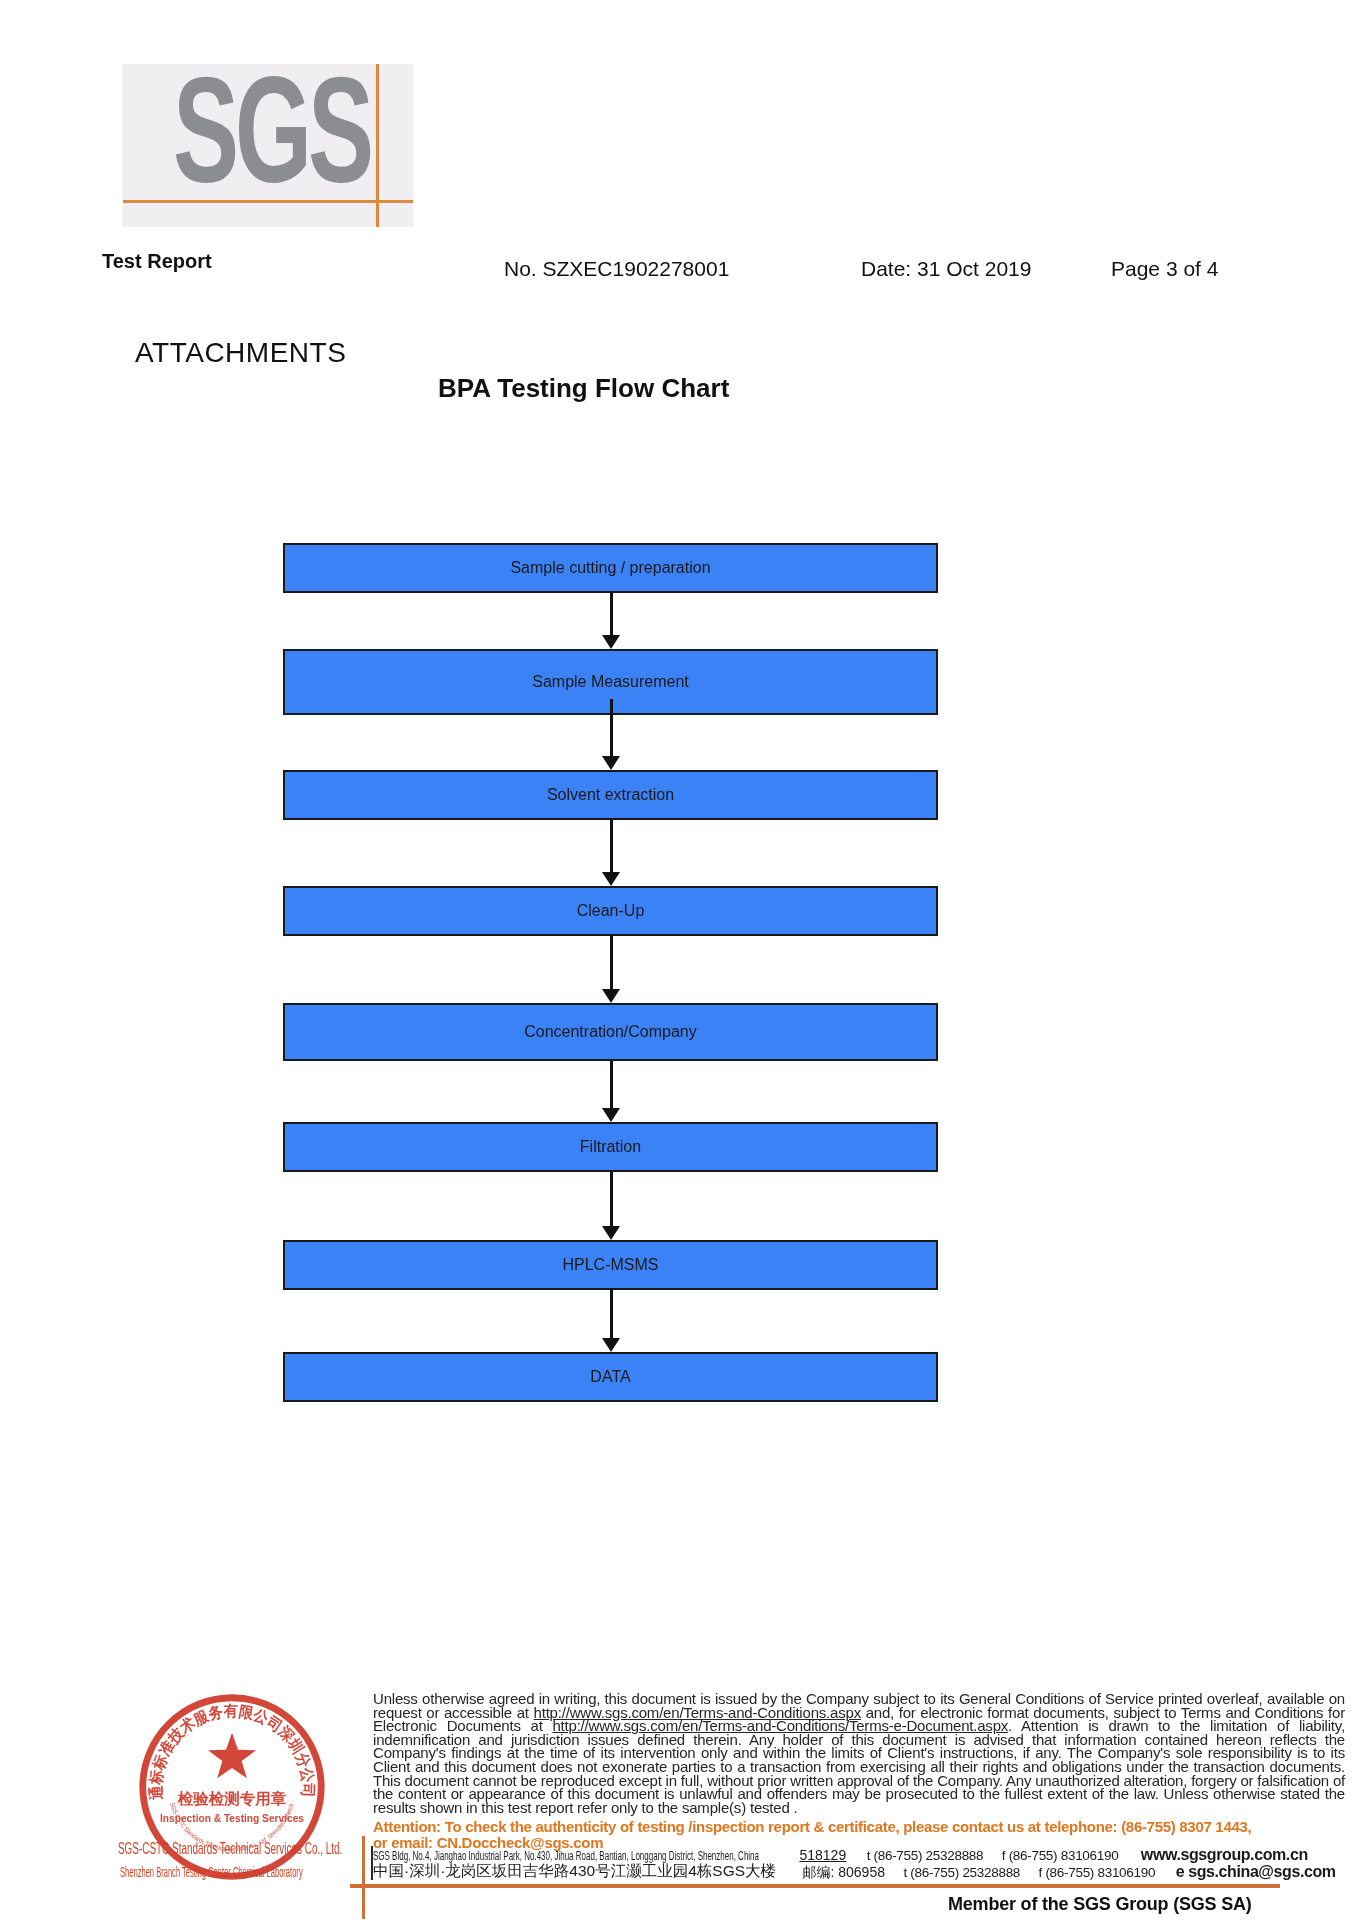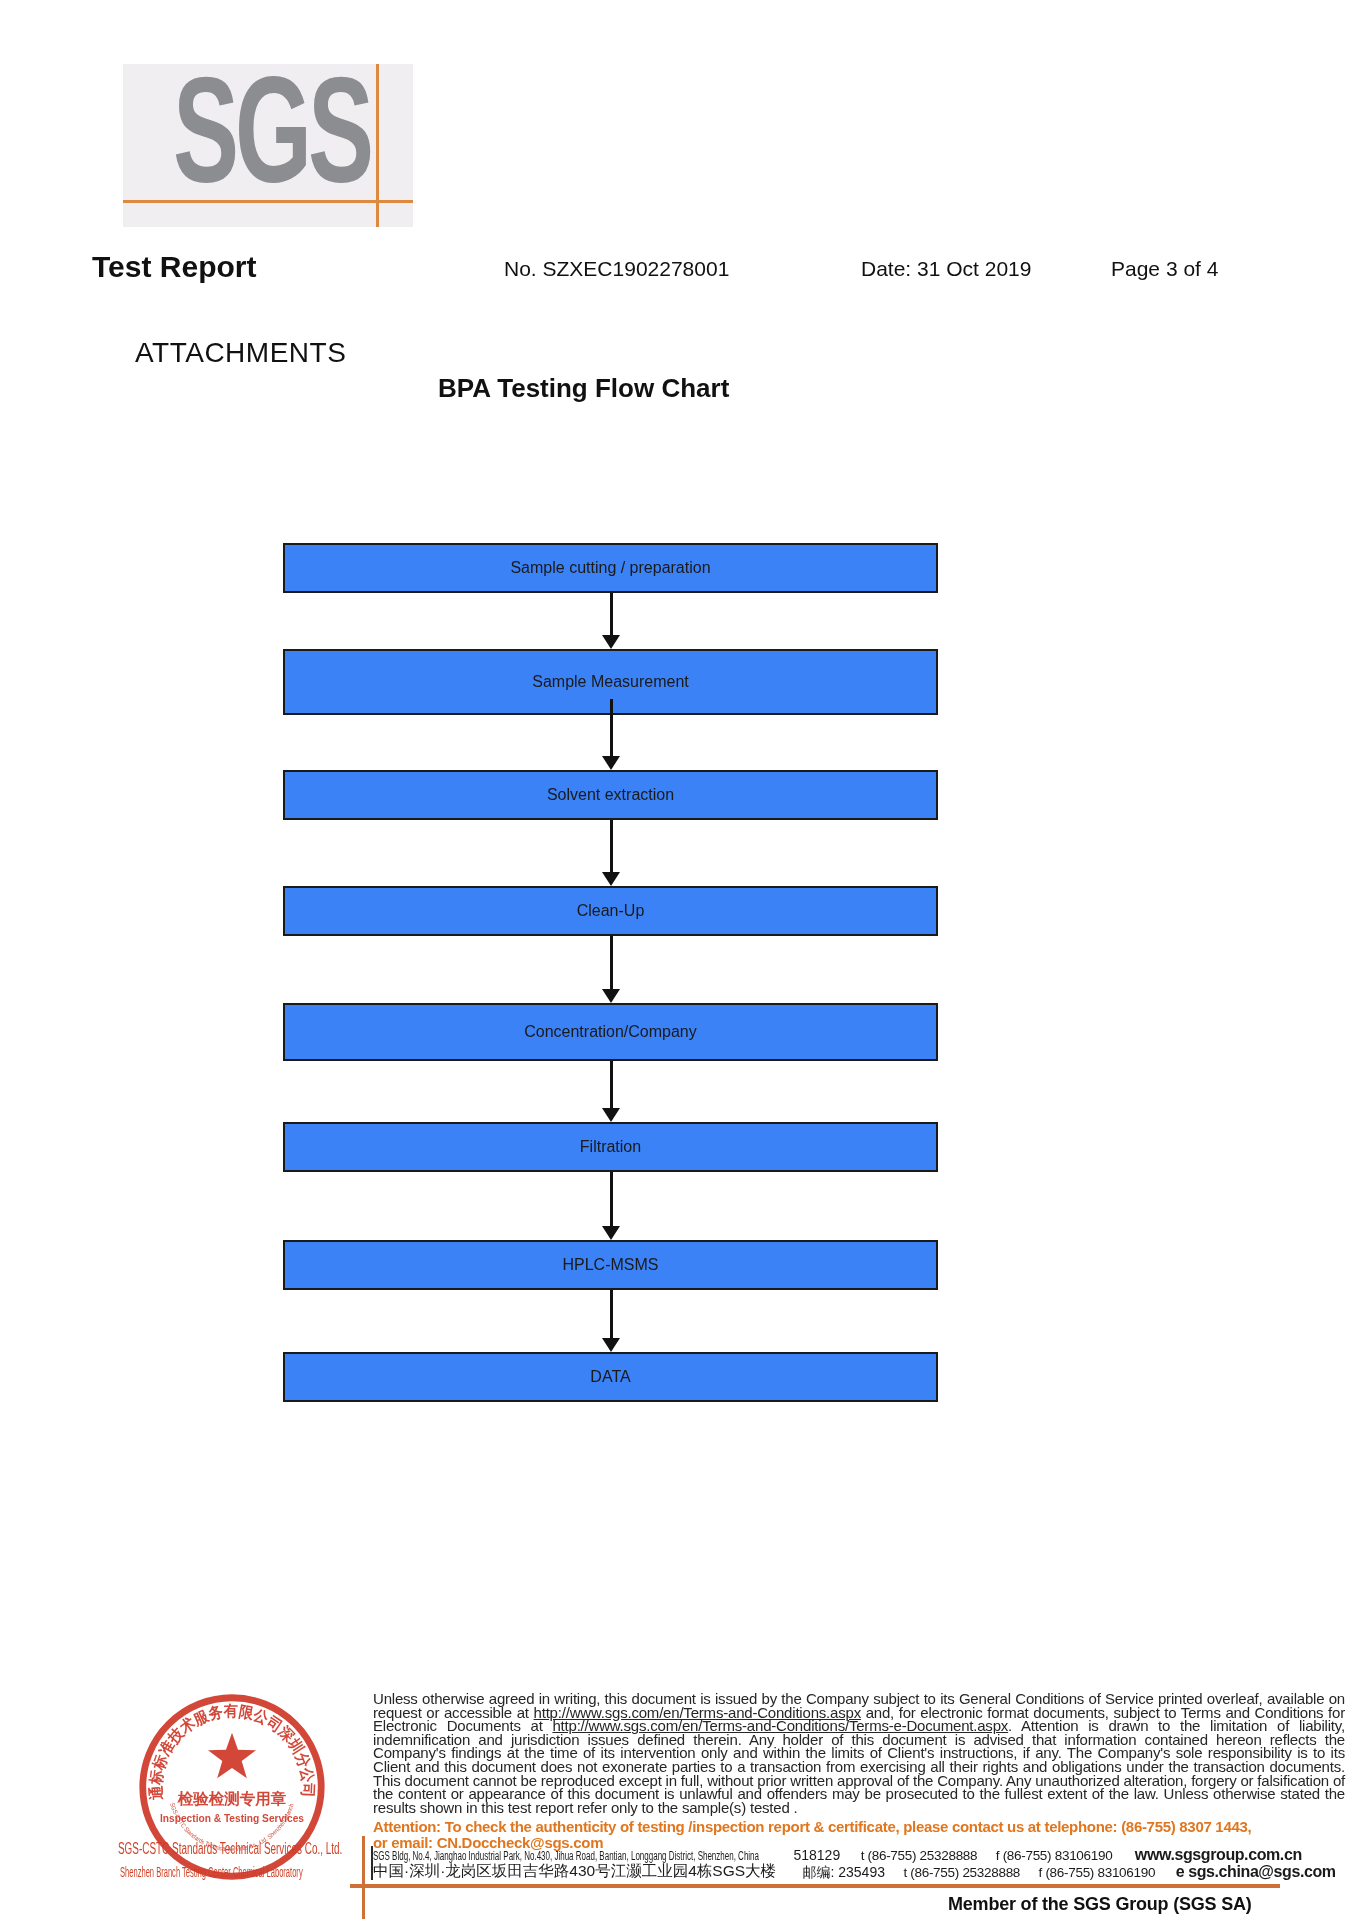--- a/index.html
+++ b/index.html
@@ -8,21 +8,21 @@
 
   
   .logo { position:absolute; left:123px; top:64px; width:290px; height:163px; background:#f0eef0; }
   .logo-text { position:absolute; left:50px; top:-4px; width:300px; font-size:150px; font-weight:700;
                color:#8b8d90; letter-spacing:-6px; line-height:140px; transform:scaleX(0.66);
                transform-origin:left top; font-family:"Liberation Sans",sans-serif; }
   .logo-hline { position:absolute; left:0; top:136px; width:290px; height:3px; background:#dd8a3e; }
   .logo-vline { position:absolute; left:253px; top:0; width:3px; height:163px; background:#dd8a3e; }
 
   
-  .rh-title { position:absolute; left:92px; top:250px; font-size:30px; font-weight:700; color:#111; }
+  .rh-title { position:absolute; left:102px; top:250px; font-size:20px; font-weight:700; color:#111; }
   .rh-meta  { position:absolute; top:257px; font-size:21px; color:#111;margin-left:16px; }
 
   
   .attach-heading { position:absolute; left:135px; top:337px; font-size:28px; color:#111; letter-spacing:0.5px; }
   .chart-title { position:absolute; left:438px; top:373px; font-size:26px; font-weight:700; color:#111; }
 
   
   .flow-box { position:absolute; left:283px; width:655px; border:2px solid #1a1a1a; background:#3b82f6;
               display:flex; align-items:center; justify-content:center; font-size:16px; color:#1a1a1a;text-align:right; }
   .flow-arrow { position:absolute; left:602px; width:18px; }
@@ -131,29 +131,29 @@
 
   <div class="legal"><span>Unless otherwise agreed in writing, this document is issued by the Company subject to its General Conditions of Service printed overleaf, available on request or accessible at </span><span class="lurl">http://www.sgs.com/en/Terms-and-Conditions.aspx</span><span> and, for electronic format documents, subject to Terms and Conditions for Electronic Documents at </span><span class="lurl">http://www.sgs.com/en/Terms-and-Conditions/Terms-e-Document.aspx</span><span>. Attention is drawn to the limitation of liability, indemnification and jurisdiction issues defined therein. Any holder of this document is advised that information contained hereon reflects the Company's findings at the time of its intervention only and within the limits of Client's instructions, if any. The Company's sole responsibility is to its Client and this document does not exonerate parties to a transaction from exercising all their rights and obligations under the transaction documents. This document cannot be reproduced except in full, without prior written approval of the Company. Any unauthorized alteration, forgery or falsification of the content or appearance of this document is unlawful and offenders may be prosecuted to the fullest extent of the law. Unless otherwise stated the results shown in this test report refer only to the sample(s) tested .</span></div>
 
   <div class="attention">
     <div>Attention: To check the authenticity of testing /inspection report &amp; certificate, please contact us at telephone: (86-755) 8307 1443,</div>
     <div><span>or email: </span><span class="email">CN.Doccheck@sgs.com</span></div>
   </div>
 
   <div class="addr-row" style="top:1846px;">
     <span class="addr-en-wrap"><span class="addr-en-inner">SGS Bldg, No.4, Jianghao Industrial Park, No.430, Jihua Road, Bantian, Longgang District, Shenzhen, China</span></span>
-    <span class="addr-num" style="margin-left:6px;">518129</span>
+    <span class="addr-num" style="margin-left:12px;text-decoration:underline;">518129</span>
     <span class="addr-tel" style="margin-left:16px;">t (86-755) 25328888</span>
     <span class="addr-tel" style="margin-left:14px;">f (86-755) 83106190</span>
     <span class="addr-web" style="margin-left:18px;">www.sgsgroup.com.cn</span>
   </div>
 
   <div class="addr-row" style="top:1861px;">
     <span class="addr-cn-wrap">中国·深圳·龙岗区坂田吉华路430号江灏工业园4栋SGS大楼</span>
-    <span class="addr-num">邮编: 235493</span>
+    <span class="addr-num">邮编: 806958</span>
     <span class="addr-tel" style="margin-left:14px;">t (86-755) 25328888</span>
     <span class="addr-tel" style="margin-left:14px;">f (86-755) 83106190</span>
     <span class="addr-web" style="margin-left:16px;">e sgs.china@sgs.com</span>
   </div>
 
   <div class="footer-orange-vline"></div>
   <div class="footer-black-vline"></div>
   <div class="footer-rule"></div>
 
   <div class="member">Member of the SGS Group (SGS SA)</div>

